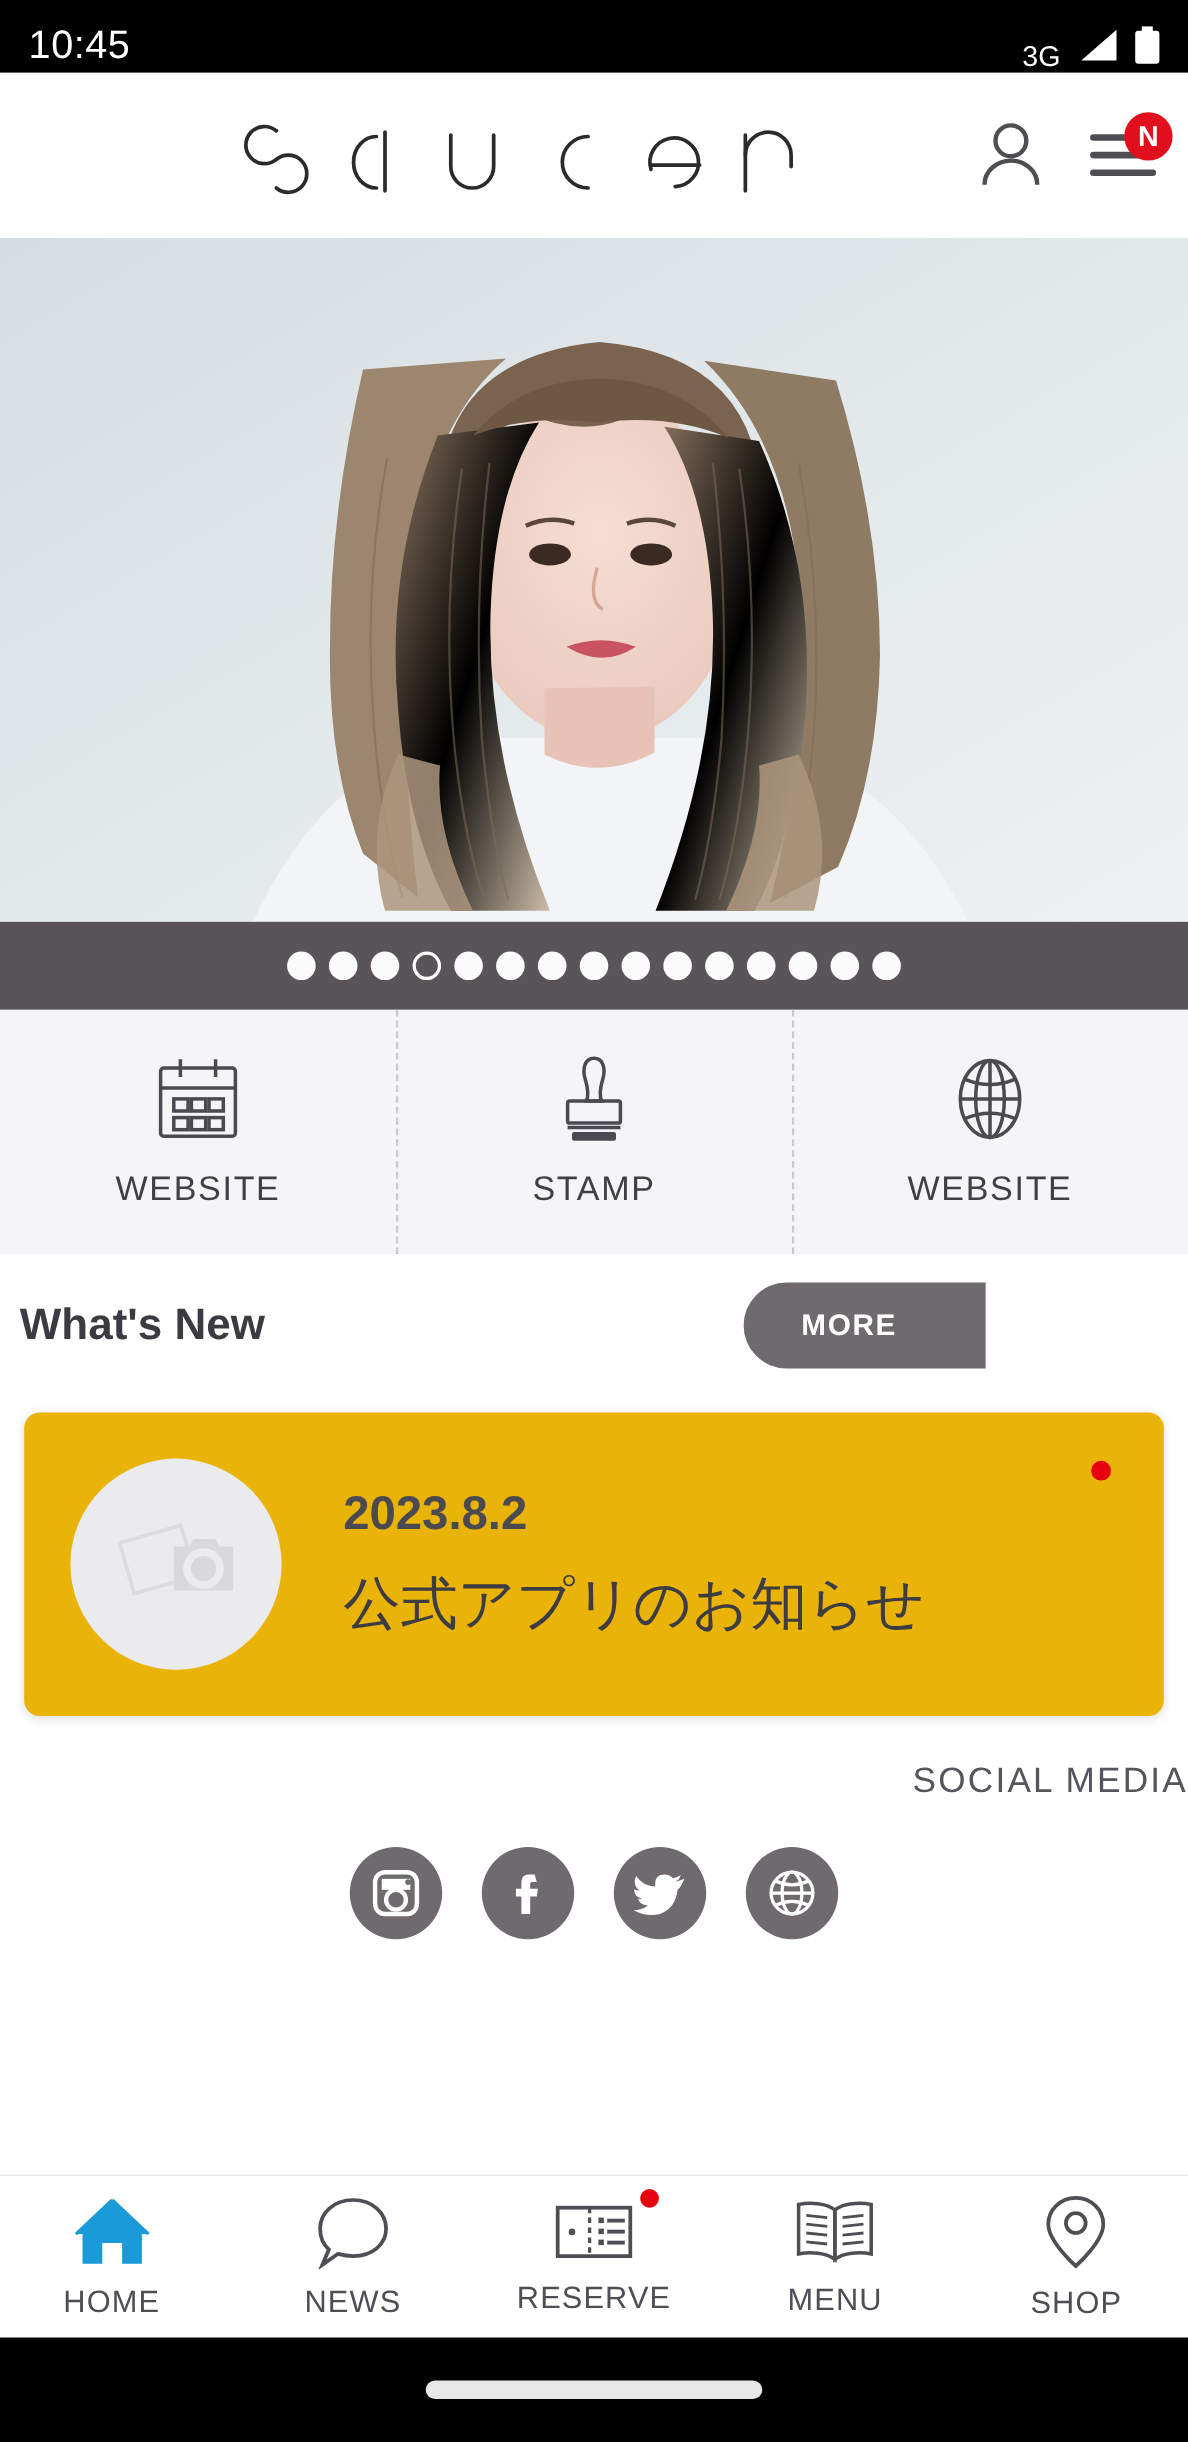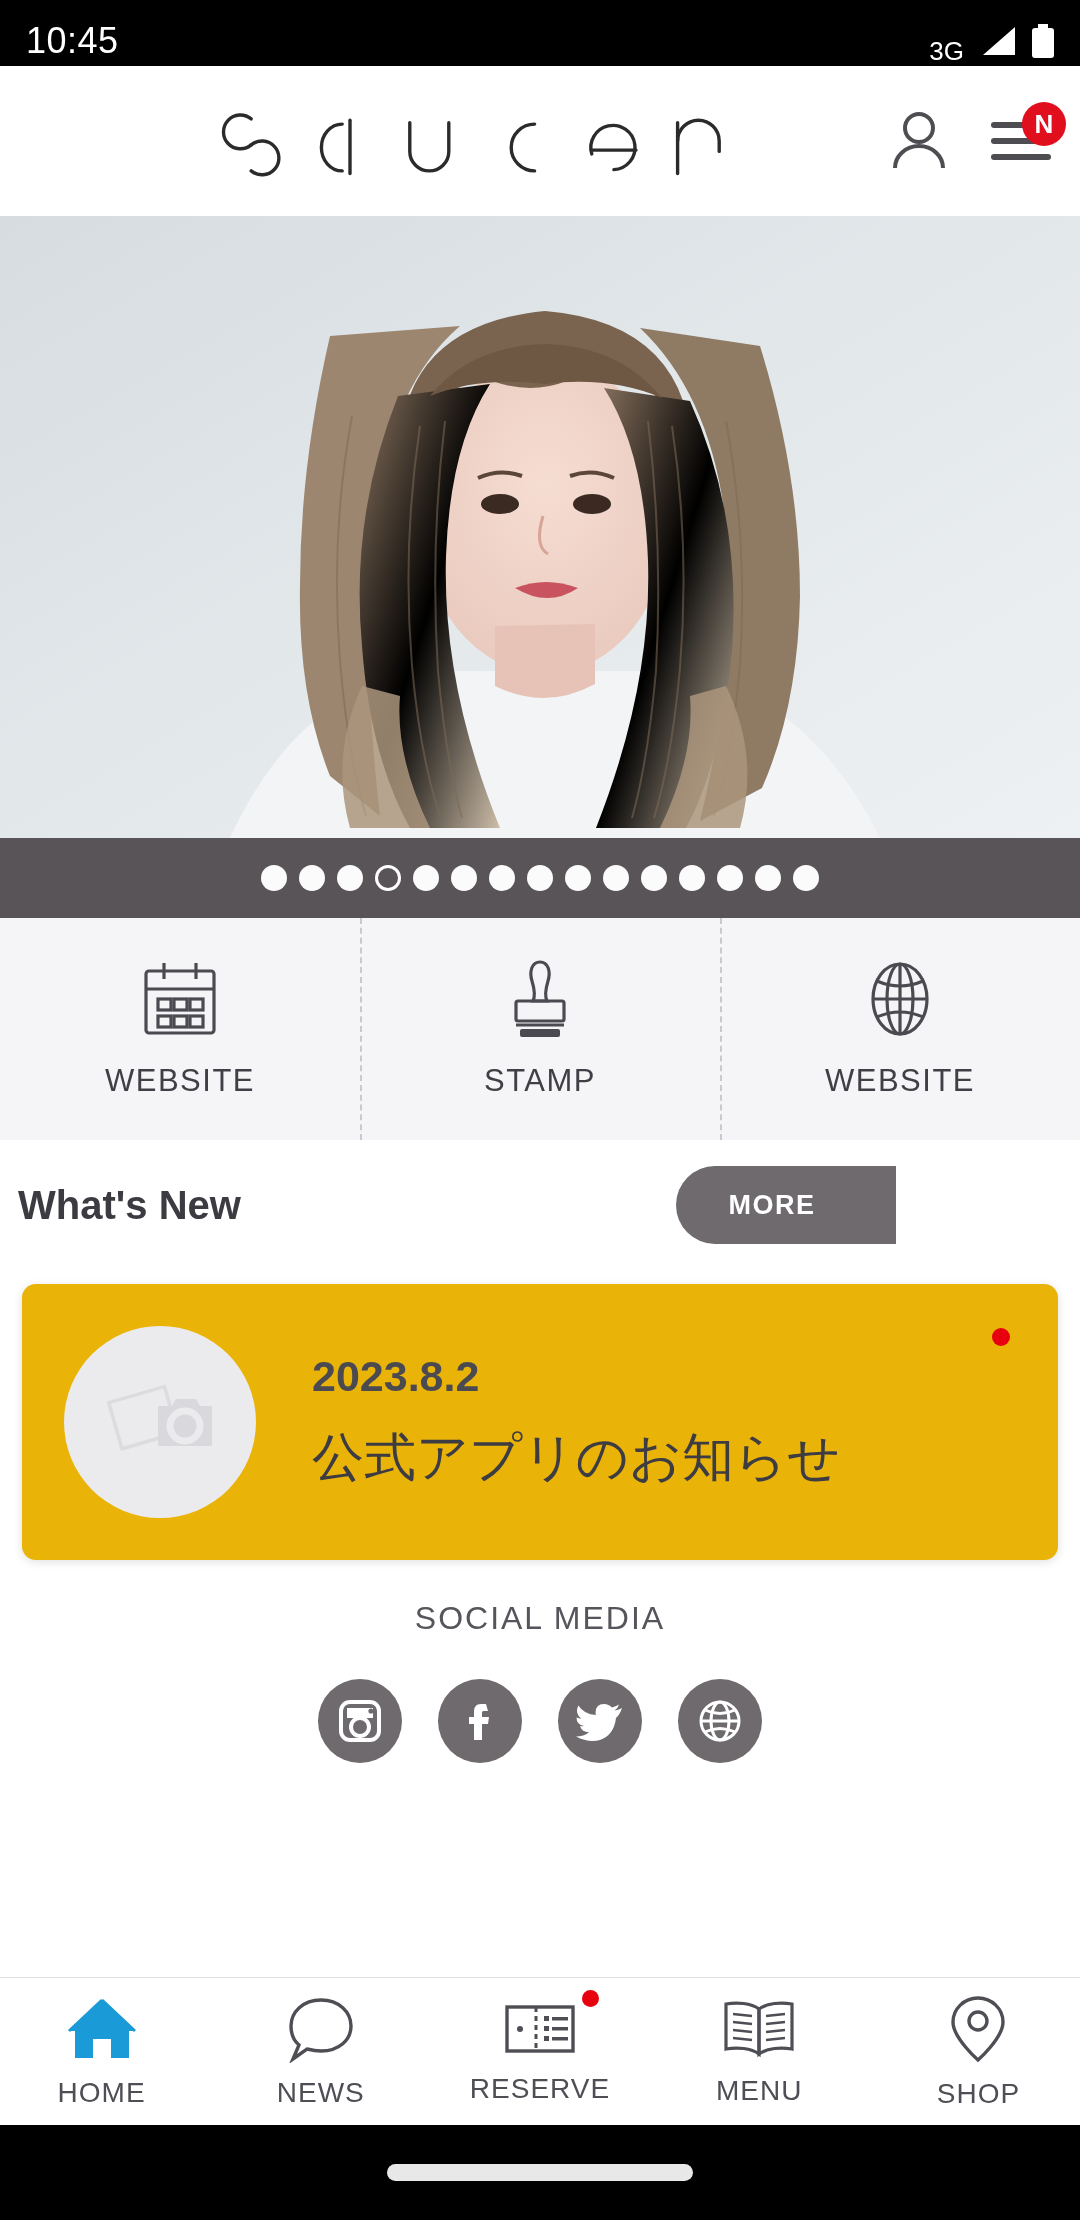--- a/index.html
+++ b/index.html
@@ -105,21 +105,21 @@
   .news-date { font-size:43px; color:#4a4a50; font-weight:bold; letter-spacing:0px;}
   .news-text { font-size:52px; color:#3c3c42; }
   .news-dot {
     position:absolute; top:44px; right:48px;
     width:18px; height:18px; border-radius:50%; background:#e7000e;
   }
 
   
   .social { position:absolute; top:1600px; left:0; width:1080px; }
   .social-title {
-    text-align:center; font-size:32px; color:#55555c; letter-spacing:2px;
+    text-align:right; font-size:32px; color:#55555c; letter-spacing:2px;
     margin-bottom:42px;
   }
   .social-row { display:flex; justify-content:center; gap:36px; }
   .social-btn {
     width:84px; height:84px; border-radius:50%; background:#6e6a6d;
     display:flex; align-items:center; justify-content:center;
   }
 
   
   .bottomnav {

